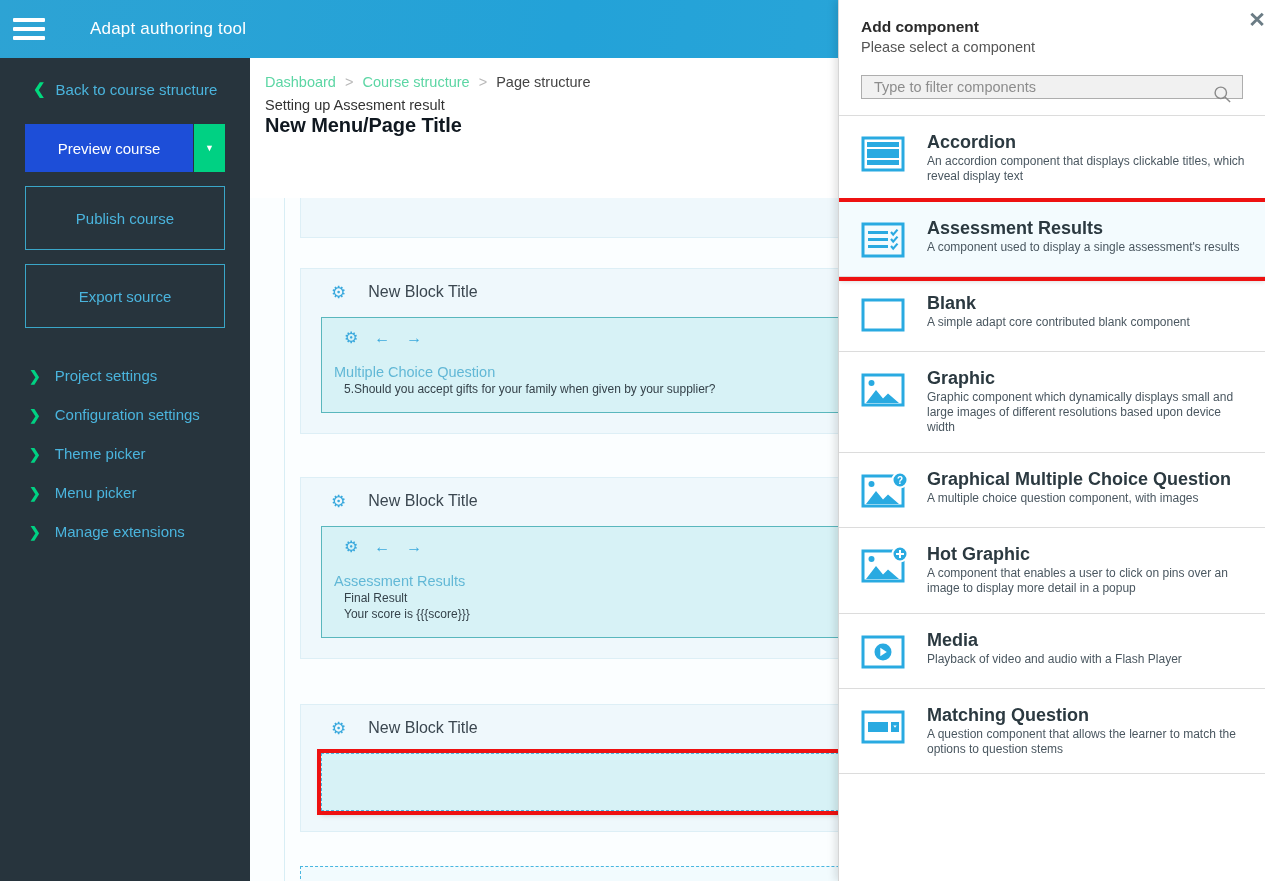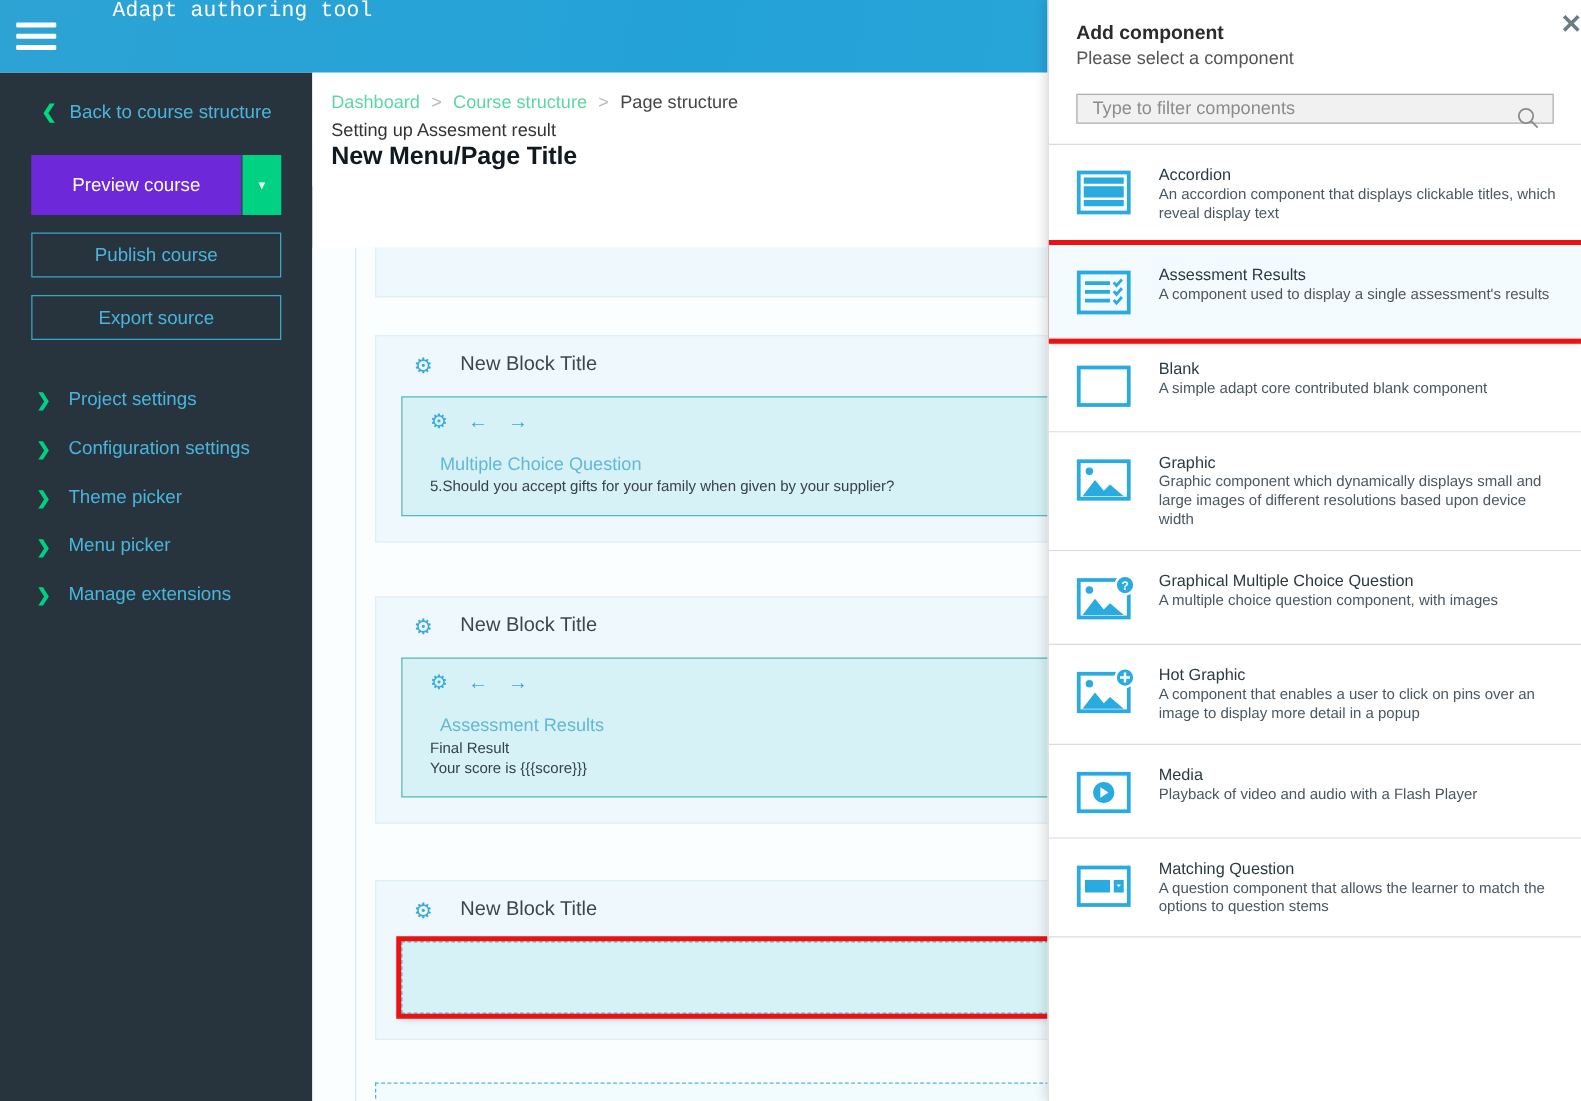--- a/index.html
+++ b/index.html
@@ -8,23 +8,22 @@
     font-family: "Liberation Sans", sans-serif;
     overflow: hidden;
     background: #ffffff;
   }
   .app { position: relative; width: 1265px; height: 881px; }
 
   
   .topbar {
     position: absolute; top: 0; left: 0; width: 1265px; height: 58px;
     background: linear-gradient(100deg, #2da3d4 0%, #23a2d8 45%, #2fa8d8 100%);
-    display: flex; align-items: flex-start;
+    display: flex; align-items: center;
     z-index: 5;
-    font-family: Liberation Mono, monospace;
   }
   .hamburger {
     width: 58px; height: 58px; display: flex; flex-direction: column;
     align-items: center; justify-content: center; gap: 5px; cursor: pointer;
   }
   .hamburger span { display: block; width: 32px; height: 4px; background: #fff; border-radius: 1px; }
   .app-title {
     color: #ffffff; font-size: 17px; margin-left: 32px; letter-spacing: 0.2px;
   }
   .topbar-right {
@@ -38,30 +37,30 @@
     background: #27343d; padding: 22px 25px 0 25px;
   }
   .back-link {
     display: flex; align-items: center; gap: 10px;
     color: #4ab4dd; font-size: 15px; cursor: pointer; margin-bottom: 26px;
     margin-left: 8px;
   }
   .chev-left { color: #00d97e; font-size: 15px; font-weight: bold; }
   .btn-group { display: flex; margin-bottom: 14px; }
   .btn-preview {
-    flex: 1; background: #6d28d9; color: #fff; border: none;
+    flex: 1; background: #1d4ed8; color: #fff; border: none;
     height: 48px; font-size: 15px; cursor: pointer;
     font-family: "Liberation Sans", sans-serif;
   }
   .btn-caret {
     width: 32px; background: #00d183; color: #fff; border: none;
     border-left: 1px solid #27343d; height: 48px; cursor: pointer; font-size: 9px;
   }
   .btn-outline {
-    display: block; width: 100%; height: 36px; margin-bottom: 14px;
+    display: block; width: 100%; height: 64px; margin-bottom: 14px;
     background: transparent; border: 1px solid #3aa6c8; color: #4ab4dd;
     font-size: 15px; cursor: pointer; font-family: "Liberation Sans", sans-serif;
   }
   .nav-list { margin-top: 28px; }
   .nav-item {
     display: flex; align-items: center; gap: 14px;
     padding: 11px 0 11px 4px; color: #4ab4dd; font-size: 15px; cursor: pointer;
   }
   .chev-right { color: #00d183; font-weight: bold; font-size: 14px; }
 
@@ -91,21 +90,21 @@
   .block-head { display: flex; align-items: center; gap: 22px; padding: 14px 0 10px 30px; }
   .gear { color: #3aa9dd; font-size: 17px; cursor: pointer; line-height: 1; }
   .block-title { font-size: 16px; color: #3b4750; text-align: center; }
 
   .component {
     margin: 6px 20px 20px 20px; background: #d7f2f6;
     border: 1px solid #59b7bd; padding: 12px 0 16px 0;
   }
   .comp-tools { display: flex; align-items: center; gap: 16px; padding-left: 22px; }
   .comp-tools .ic { color: #3aa9dd; font-size: 16px; cursor: pointer; line-height: 1; }
-  .comp-type { color: #62b8d6; font-size: 14.5px; padding: 18px 0 0 30px; }
+  .comp-type { color: #62b8d6; font-size: 14.5px; padding: 18px 0 0 12px; }
   .comp-line { color: #35424a; font-size: 12px; padding: 2px 0 0 22px; }
 
   .addslot {
     margin: 6px 20px 20px 20px; background: #d7f2f6;
     border: 1px dashed #49b6e0; height: 58px;
     display: flex; align-items: center; justify-content: flex-end;
     padding-right: 46px; cursor: pointer;
   }
   .addslot span { color: #3aa9dd; font-size: 16px; font-weight: bold; }
 
@@ -166,21 +165,21 @@
   }
   .panel-list { flex: 1; overflow: hidden; border-top: 1px solid #dcdcdc; }
   .comp-item {
     display: flex; gap: 16px; padding: 16px 20px 16px 16px;
     border-bottom: 1px solid #dcdcdc; cursor: pointer; align-items: flex-start;
     background: #fff;
   }
   .comp-item.selected { background: #f3fbfe; position: relative; z-index: 2; }
   .comp-ico { flex: 0 0 56px; height: 40px; margin-top: 2px; }
   .comp-txt { padding-top: 0px; }
-  .comp-name { font-size: 13px; font-weight: normal; color: #2b3940; }
+  .comp-name { font-size: 18px; font-weight: bold; color: #2b3940; }
   .comp-desc { font-size: 12px; color: #4a5760; line-height: 1.28; margin-top: 1px; }
 </style>
 </head>
 <body>
 
 <div class="app">
 
   <div class="topbar">
     <div class="hamburger">
       <span></span>

